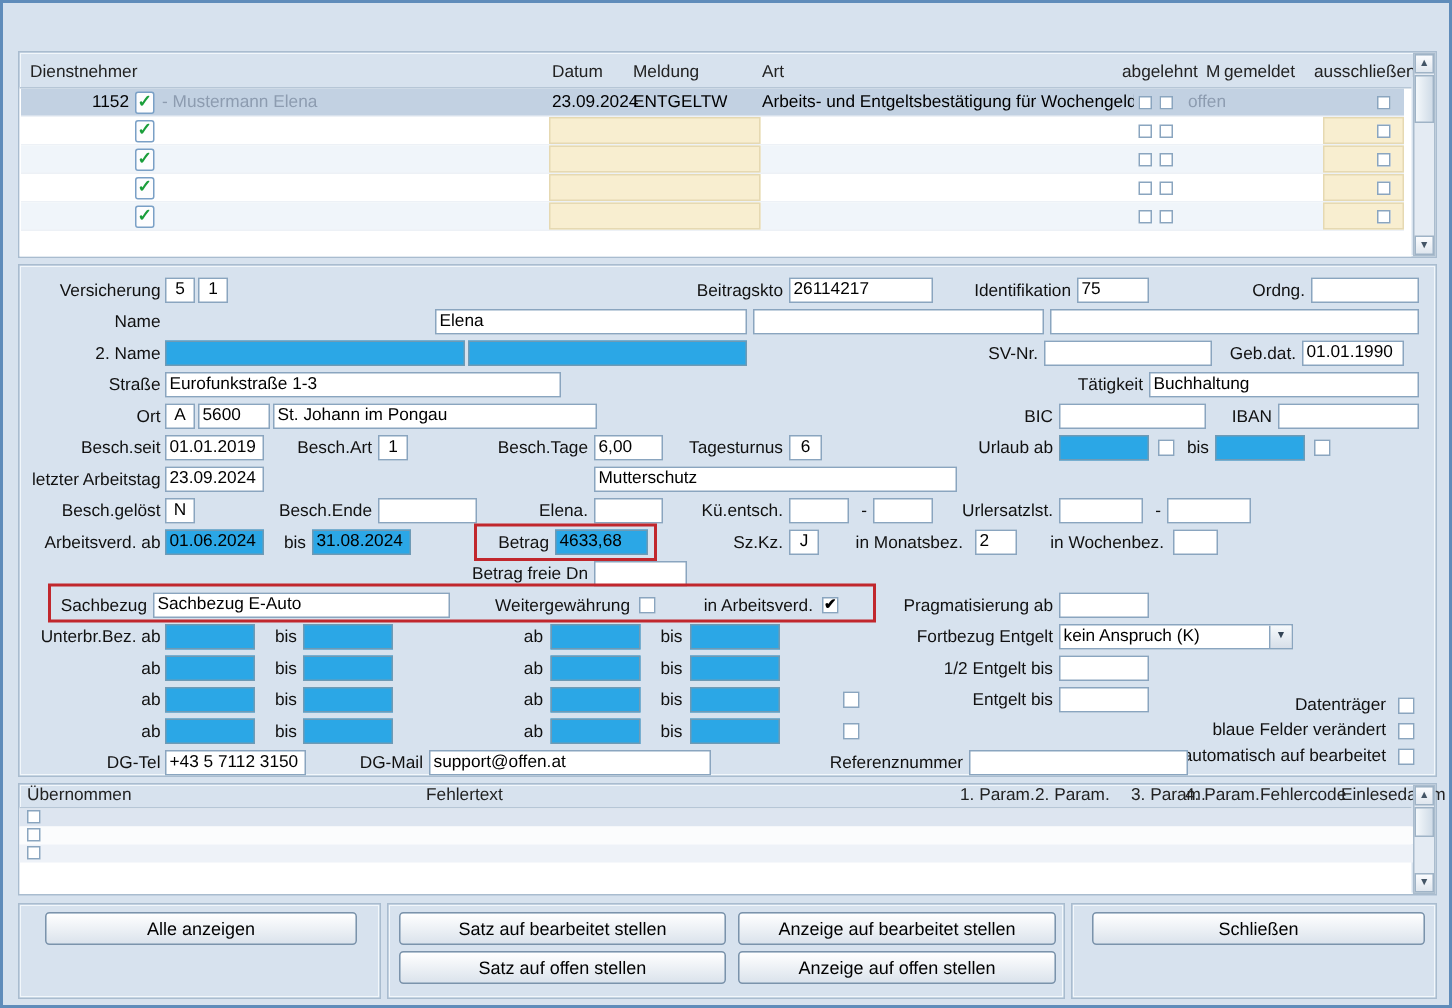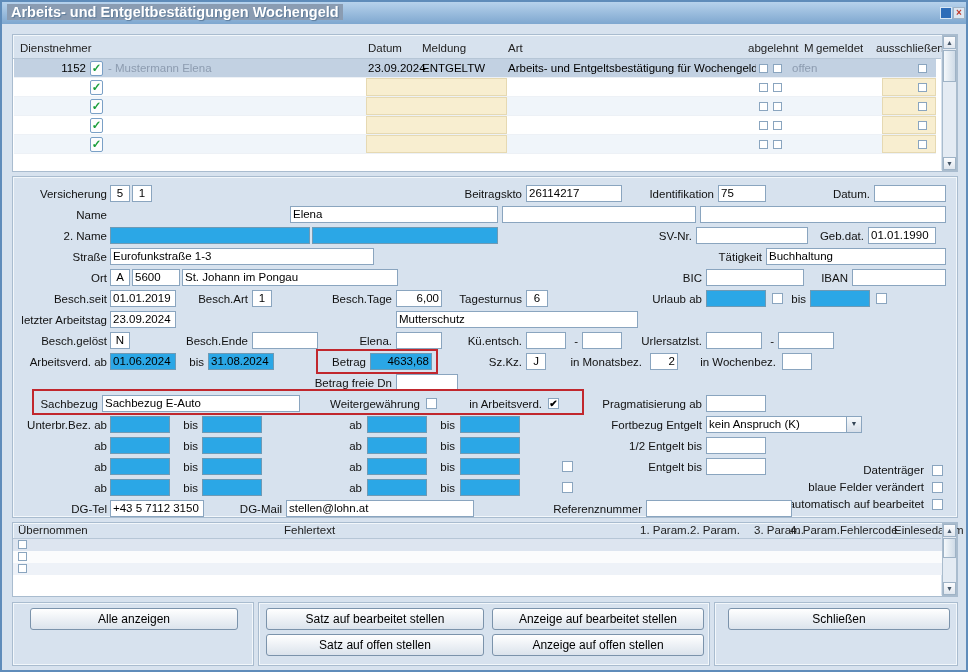--- a/index.html
+++ b/index.html
@@ -20,39 +20,34 @@
   .alt{background:#f0f5fa}
   .gray{color:#8d9cb0}
   .rowicon{width:13px;height:15px;top:2px;background:#fdfdfe;border:1px solid #7aa0c6;border-radius:2px;font-size:10px;line-height:13px!important;text-align:center;color:#1a9e3a;font-weight:bold}
   .beige{position:absolute;top:0;height:18px;background:#f8eed0;border:1px solid #e6d9b2}
   .sbar{position:absolute;width:15px;background:#e4ebf3;border:1px solid #aabccd}
   .sarr{position:absolute;left:0;width:13px;height:13px;background:linear-gradient(#fbfcfe,#dfe6ee);border:1px solid #9fb3c6;font-size:7px;line-height:12px;text-align:center;color:#456}
   .sthumb{position:absolute;left:0;width:13px;background:linear-gradient(90deg,#f4f8fb,#cfdbe7);border:1px solid #9fb3c6}
   .lb{position:absolute;font-size:11.5px;color:#111;text-align:right;white-space:nowrap;height:17px;line-height:17px}
   .fd{position:absolute;height:17px;background:#fff;border:1px solid #8aa5bf;font-size:11.5px;line-height:15px;padding:0 2px;color:#000;white-space:nowrap;overflow:hidden}
   .bf{background:#2ba7e6;border-color:#6e9ab5}
-  .rt{text-align:right}.ct{text-align:center}
+  .rt{text-align:left}.ct{text-align:center}
   .cb{position:absolute;width:11px;height:11px;background:#fff;border:1px solid #8aa5bf;font-size:10px;line-height:9px;text-align:center;color:#000;font-weight:bold}
   .cbs{width:9px;height:9px}
   .redbox{position:absolute;border:2px solid #c1272d;pointer-events:none;z-index:6}
   .ddb{position:absolute;right:0;top:0;width:15px;height:15px;background:linear-gradient(#f7fafc,#d7dfe9);border-left:1px solid #8aa5bf;font-size:7px;line-height:14px;text-align:center;color:#345}
   .btn{position:absolute;height:22px;border:1px solid #7b93ab;border-radius:3px;background:linear-gradient(#ffffff,#dbe3ec);font-size:12px;color:#000;text-align:center;line-height:20px;cursor:default}
   .brow{position:absolute;left:11px;width:929px;height:12px}
   .brow .cb{top:1px}
 </style>
 </head>
 <body>
 
 <div id="win">
 
-  <div id="titlebar">
-    <span id="title">Arbeits- und Entgeltbestätigungen Wochengeld</span>
-    <span class="tbtn tblue" style="left:938px"></span>
-    <span class="tbtn tx" style="left:951px">×</span>
-  </div>
 
   <div class="panel" style="left:10px;top:32px;width:946px;height:138px"></div>
   <div class="gbody" style="left:11px;top:56px;width:928px;height:113px"></div>
   <span class="gh" style="left:18px;top:40px">Dienstnehmer</span>
   <span class="gh" style="left:366px;top:40px">Datum</span>
   <span class="gh" style="left:420px;top:40px">Meldung</span>
   <span class="gh" style="left:506px;top:40px">Art</span>
   <span class="gh" style="left:746px;top:40px">abgelehnt</span>
   <span class="gh" style="left:802px;top:40px">M</span>
   <span class="gh" style="left:814px;top:40px">gemeldet</span>
@@ -112,21 +107,21 @@
 
   <div class="panel" style="left:10px;top:174px;width:946px;height:342px"></div>
 
   <span class="lb" style="left:10px;top:184px;width:95px">Versicherung</span>
   <div class="fd ct" style="left:108px;top:183px;width:20px">5</div>
   <div class="fd ct" style="left:130px;top:183px;width:20px">1</div>
   <span class="lb" style="left:430px;top:184px;width:90px">Beitragskto</span>
   <div class="fd" style="left:524px;top:183px;width:96px">26114217</div>
   <span class="lb" style="left:625px;top:184px;width:87px">Identifikation</span>
   <div class="fd" style="left:716px;top:183px;width:48px">75</div>
-  <span class="lb" style="left:795px;top:184px;width:73px">Datum.</span>
+  <span class="lb" style="left:795px;top:184px;width:73px">Ordng.</span>
   <div class="fd" style="left:872px;top:183px;width:72px"></div>
 
   <span class="lb" style="left:10px;top:205px;width:95px">Name</span>
   <div class="fd" style="left:288px;top:204px;width:208px">Elena</div>
   <div class="fd" style="left:500px;top:204px;width:194px"></div>
   <div class="fd" style="left:698px;top:204px;width:246px"></div>
 
   <span class="lb" style="left:10px;top:226px;width:95px">2. Name</span>
   <div class="fd bf" style="left:108px;top:225px;width:200px"></div>
   <div class="fd bf" style="left:310px;top:225px;width:186px"></div>
@@ -260,21 +255,21 @@
   <span class="lb" style="left:760px;top:460px;width:162px">Datenträger</span>
   <span class="cb" style="left:930px;top:463px"></span>
   <span class="lb" style="left:760px;top:477px;width:162px">blaue Felder verändert</span>
   <span class="cb" style="left:930px;top:480px"></span>
   <span class="lb" style="left:760px;top:494px;width:162px">automatisch auf bearbeitet</span>
   <span class="cb" style="left:930px;top:497px"></span>
 
   <span class="lb" style="left:10px;top:499px;width:95px">DG-Tel</span>
   <div class="fd" style="left:108px;top:498px;width:94px">+43 5 7112 3150</div>
   <span class="lb" style="left:216px;top:499px;width:64px">DG-Mail</span>
-  <div class="fd" style="left:284px;top:498px;width:188px">stellen@lohn.at</div>
+  <div class="fd" style="left:284px;top:498px;width:188px">support@offen.at</div>
   <span class="lb" style="left:540px;top:499px;width:100px">Referenznummer</span>
   <div class="fd" style="left:644px;top:498px;width:146px"></div>
 
   <div class="panel" style="left:10px;top:520px;width:946px;height:75px"></div>
   <div class="gbody" style="left:11px;top:536px;width:928px;height:58px"></div>
   <span class="gh" style="left:16px;top:522px">Übernommen</span>
   <span class="gh" style="left:282px;top:522px">Fehlertext</span>
   <span class="gh" style="left:638px;top:522px">1. Param.</span>
   <span class="gh" style="left:688px;top:522px">2. Param.</span>
   <span class="gh" style="left:752px;top:522px">3. Param.</span>

